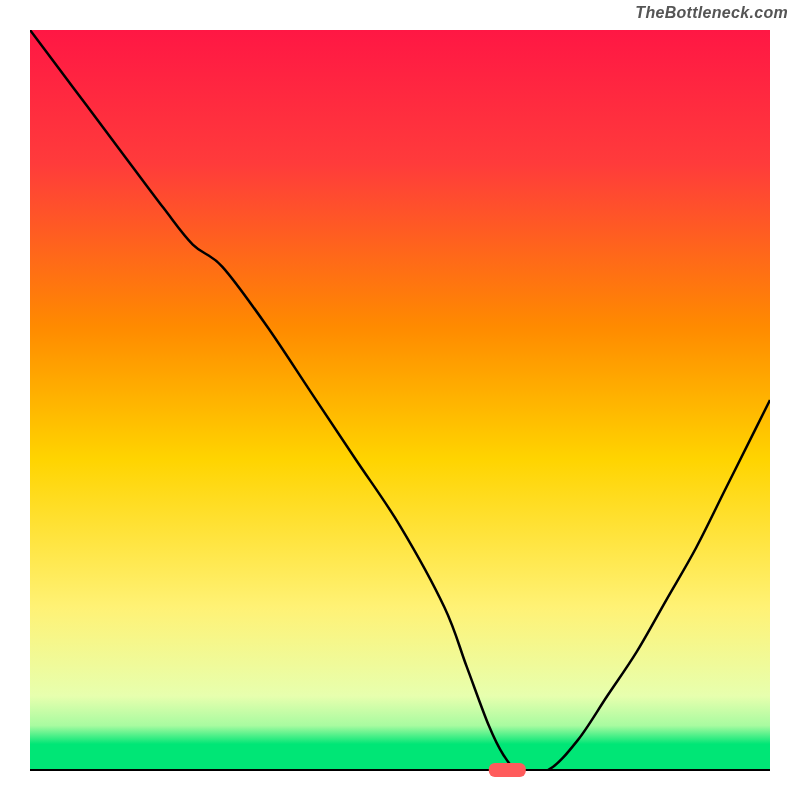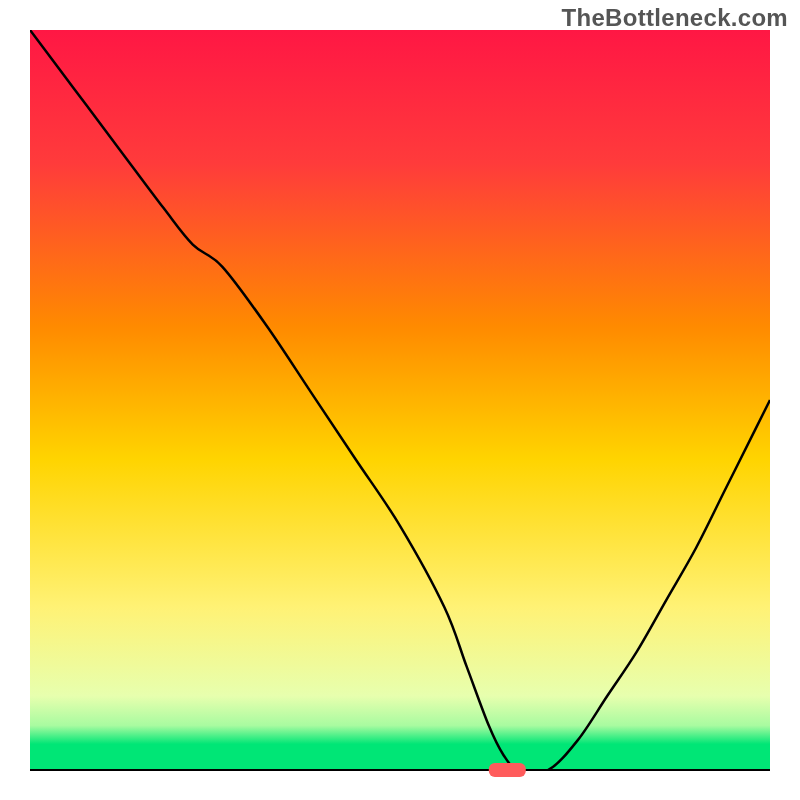--- a/index.html
+++ b/index.html
@@ -13,25 +13,26 @@
   }
   .stage {
     position: relative;
     width: 800px;
     height: 800px;
   }
   .watermark {
     position: absolute;
     top: 4px;
     right: 12px;
-    font-size: 24px;
+    font-size: 16px;
     font-weight: 600;
     color: #555;
     letter-spacing: 0.3px;
     z-index: 10;
+    font-style: italic;
   }
   svg.chart {
     position: absolute;
     inset: 0;
     width: 800px;
     height: 800px;
   }
 </style>
 </head>
 <body>

